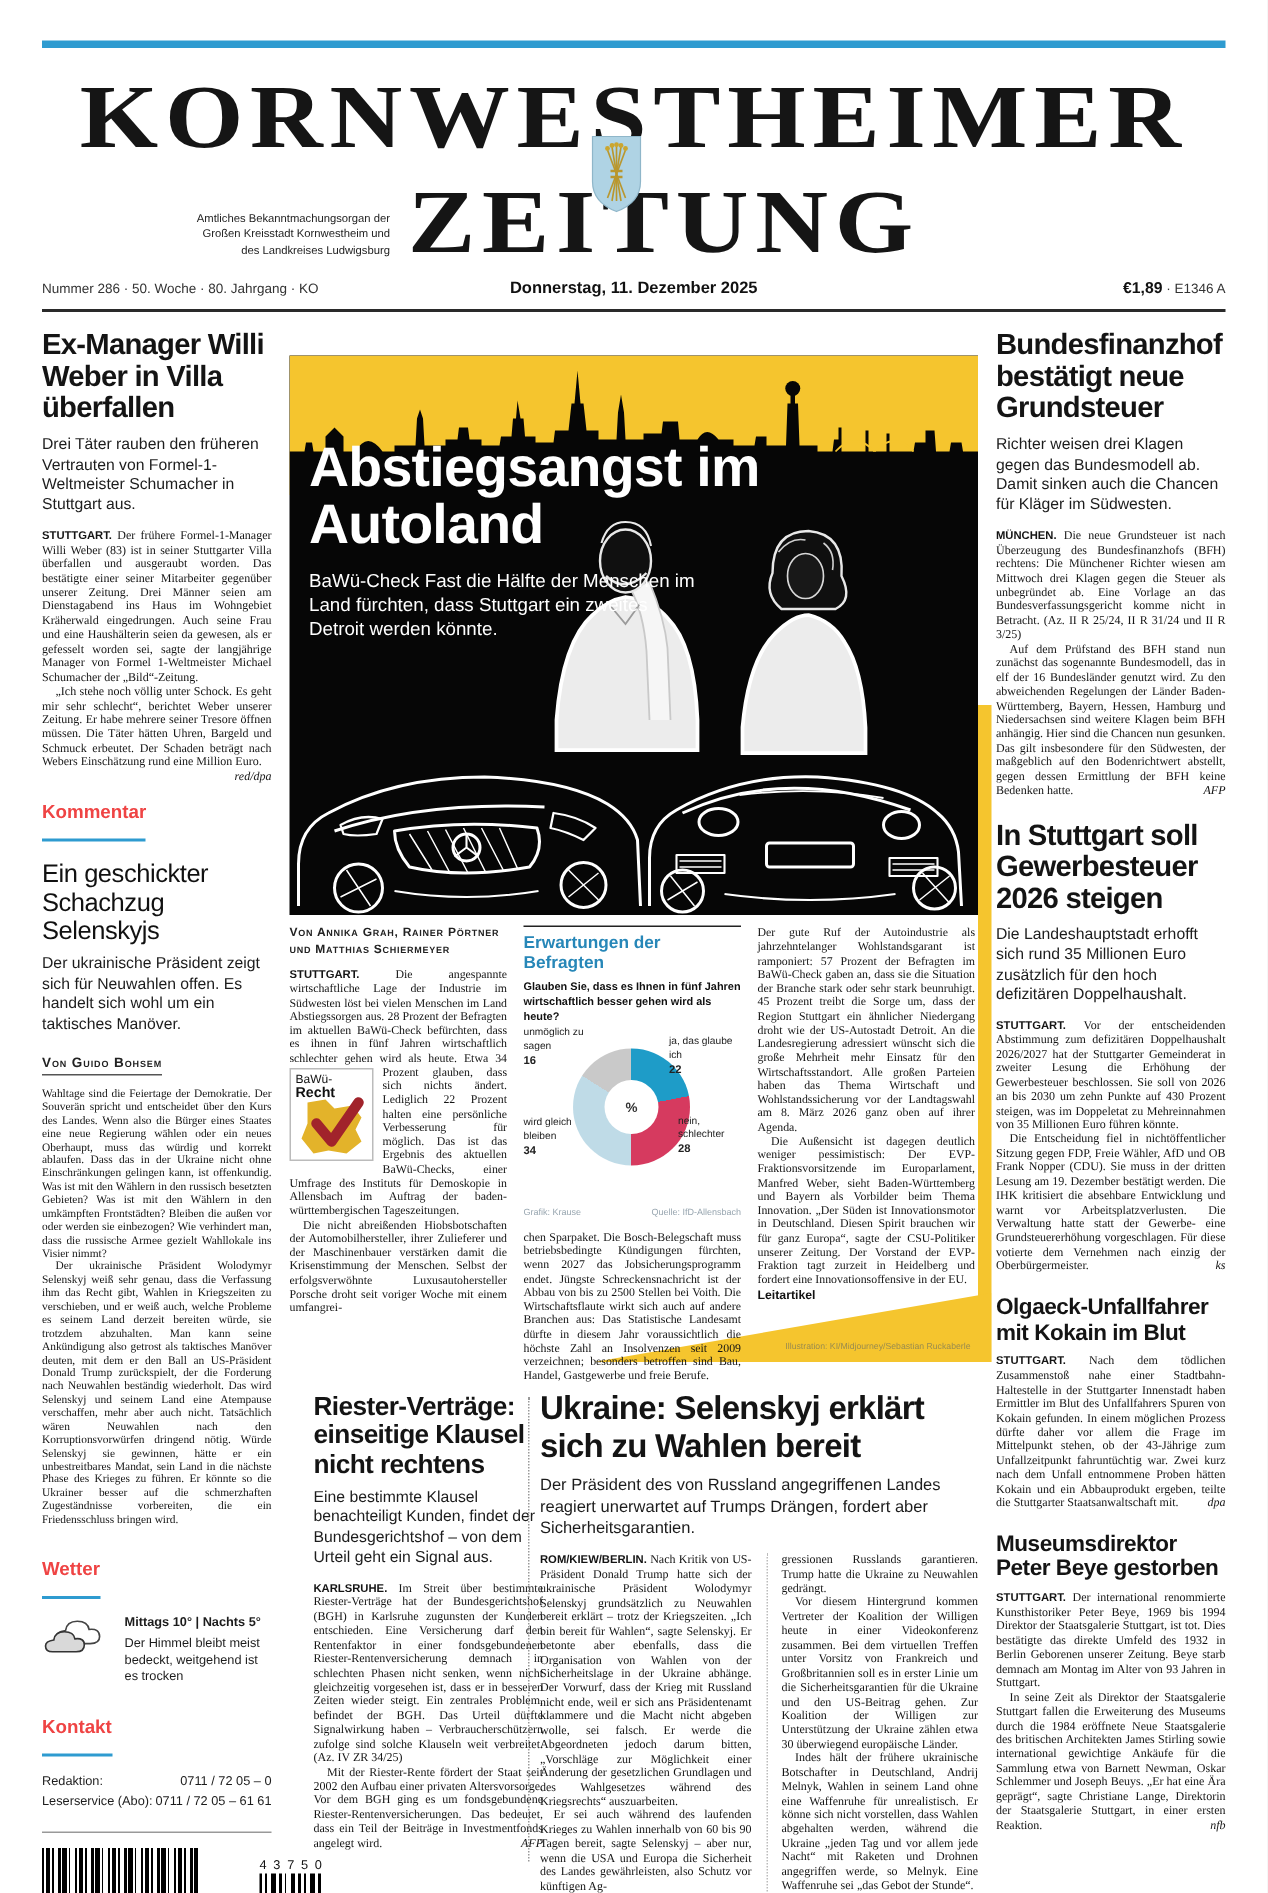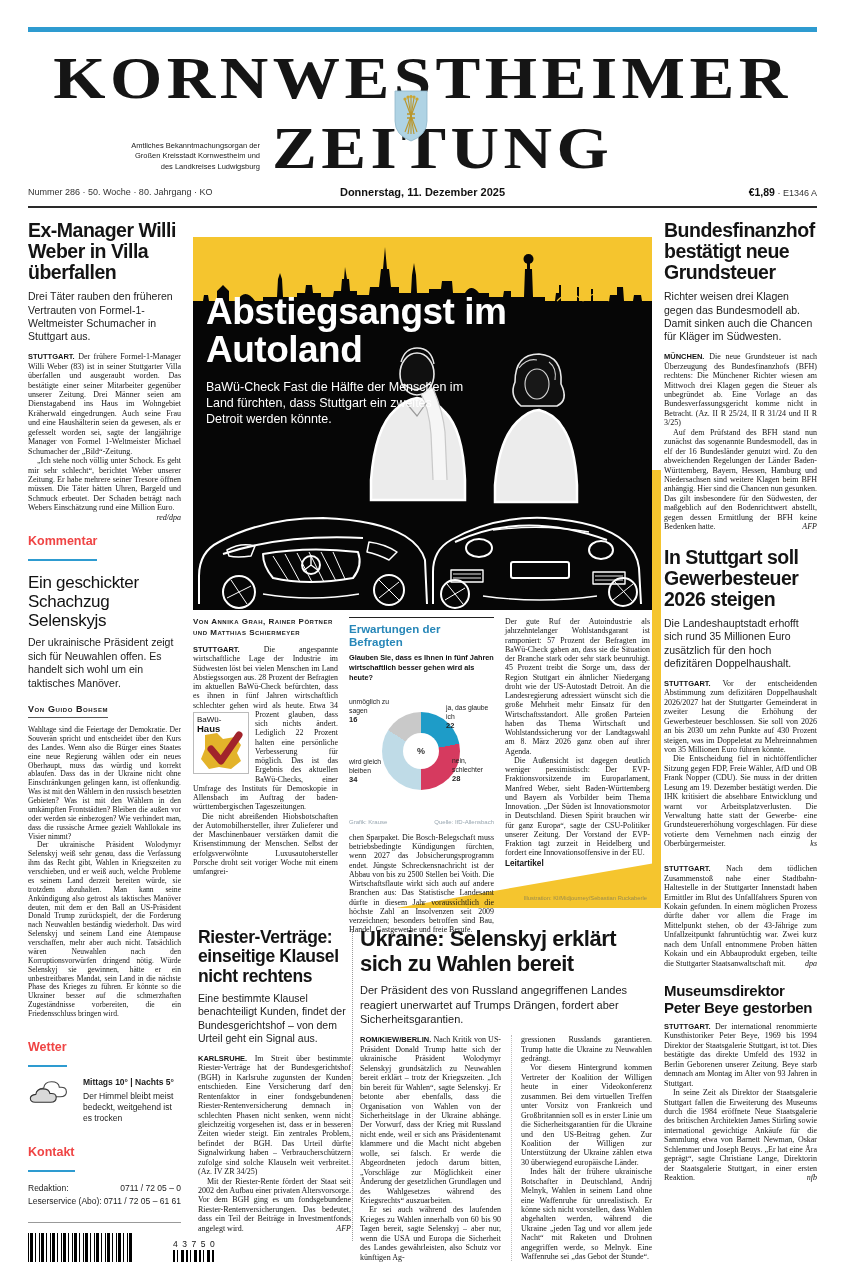--- a/index.html
+++ b/index.html
@@ -85,38 +85,38 @@
     letter-spacing:0.5px; color:#222; margin-bottom:6px; }
 
   .bwlogo { float:left; width:56px; height:62px; border:1px solid #bbb; background:#fff;
     margin:2px 6px 1px 0; padding:2px 3px; position:relative; }
   .bwlogo .l1 { font:400 8px/1.05 "Liberation Sans", sans-serif; color:#111; }
   .bwlogo .l2 { font:700 9.5px/1.05 "Liberation Sans", sans-serif; color:#111; }
   .bwlogo svg { position:absolute; left:3px; bottom:2px; width:48px; height:40px; }
 
   .infobox { border-top:1px solid #222; padding-top:3px; margin-bottom:8px; }
   .infobox-title { font:700 11.5px/1.1 "Liberation Sans", sans-serif; color:#2787B8; margin:2px 0 5px; }
-  .infobox-q { font:700 7.3px/1.35 "Liberation Sans", sans-serif; color:#111; margin-bottom:15px; }
+  .infobox-q { font:700 7.3px/1.35 "Liberation Sans", sans-serif; color:#111; margin-bottom:2px; }
   .chart-wrap { position:relative; height:118px; }
   .donut { position:absolute; left:33px; top:14px; width:78px; height:78px; border-radius:50%;
     background:conic-gradient(#1E9CC8 0% 22%, #D63A5F 22% 50%, #BFDBE7 50% 84%, #C9C9C9 84% 100%); }
   .donut::after { content:""; position:absolute; inset:21px; background:#fff; border-radius:50%; }
   .donut-center { position:absolute; left:33px; top:14px; width:78px; height:78px; display:flex;
     align-items:center; justify-content:center; font:700 9px "Liberation Sans", sans-serif; color:#333; }
   .cl { position:absolute; font:400 6.8px/1.3 "Liberation Sans", sans-serif; color:#222; }
   .cl b { display:block; font-size:7.5px; }
   .cl-tl { left:0; top:0; width:56px; }
   .cl-tr { right:0; top:6px; width:48px; }
   .cl-r  { right:0; top:59px; width:42px; }
   .cl-l  { left:0; top:60px; width:36px; }
   .infobox-credits { display:flex; justify-content:space-between; font:400 6px "Liberation Sans", sans-serif; color:#98A6B0; margin-top:3px; }
   .leitartikel { font:700 8.2px/1.3 "Liberation Sans", sans-serif; color:#111; margin-top:1px; }
 
   
-  .riester { position:absolute; left:5px; top:688px; width:153px; z-index:1; }
+  .riester { position:absolute; left:16px; top:688px; width:153px; z-index:1; }
   .riester .head-md { font-size:17.5px; }
   .vdiv { position:absolute; left:159px; top:694px; height:310px; border-left:1px dotted #999; z-index:1; }
   .ukraine { position:absolute; left:167px; top:688px; width:292px; z-index:1; }
   .ukr-head { font:700 22px/1.12 "Liberation Sans", sans-serif; letter-spacing:-0.5px; color:#141414; margin:2px 0 7px; }
   .ukr-sub { font:400 11px/1.3 "Liberation Sans", sans-serif; color:#1c1c1c; margin-bottom:9px; }
   .ukr-cols { display:flex; gap:10px; }
   .ukr-col { width:141px; }
   .ukr-col + .ukr-col { border-left:1px dotted #bbb; padding-left:9px; }
   .komm-ref { font:700 8px/1.4 "Liberation Sans", sans-serif; }
 </style>
@@ -293,21 +293,21 @@
 
     <div class="feature-cols">
       <div class="fcol">
         <div class="feature-byline">Von Annika Grah, Rainer Pörtner und Matthias Schiermeyer</div>
         <div class="body-txt">
           <p class="para">
             <b class="dateline">STUTTGART.</b>
             <span>Die angespannte wirtschaftliche Lage der Industrie im Südwesten löst bei vielen Menschen im Land Abstiegssorgen aus. 28 Prozent der Befragten im aktuellen BaWü-Check befürchten, dass es ihnen in fünf Jahren wirtschaftlich schlechter gehen wird als heute. Etwa 34 Prozent glauben, dass</span>
             <span class="bwlogo">
               <span class="l1">BaWü-</span><br>
-              <span class="l2">Haus</span>
+              <span class="l2">Recht</span>
               <svg viewBox="0 0 48 40">
                 <path d="M8,4 L20,2 L26,8 L38,6 L44,14 L40,22 L44,30 L34,38 L22,36 L12,38 L4,28 L8,18 Z" fill="#E3B32A"></path>
                 <path d="M14,18 L24,30 L42,4" stroke="#A1232B" stroke-width="7" fill="none" stroke-linecap="round" stroke-linejoin="round"></path>
               </svg>
             </span>
             <span>sich nichts ändert. Lediglich 22 Prozent halten eine persönliche Verbesserung für möglich. Das ist das Ergebnis des aktuellen BaWü-Checks, einer Umfrage des Instituts für Demoskopie in Allensbach im Auftrag der baden-württembergischen Tageszeitungen.</span>
           </p>
           <p class="para">Die nicht abreißenden Hiobsbotschaften der Automobilhersteller, ihrer Zulieferer und der Maschinenbauer verstärken damit die Krisenstimmung der Menschen. Selbst der erfolgsverwöhnte Luxusautohersteller Porsche droht seit voriger Woche mit einem umfangrei-</p>
         </div>
       </div>
@@ -389,20 +389,21 @@
     <div class="rc-art">
       <h2 class="head-lg">In Stuttgart soll Gewerbesteuer 2026 steigen</h2>
       <p class="subtitle">Die Landeshauptstadt erhofft sich rund 35 Millionen Euro zusätzlich für den hoch defizitären Doppelhaushalt.</p>
       <div class="body-txt">
 
       <p class="para"><b class="dateline">STUTTGART.</b> <span>Vor der entscheidenden Abstimmung zum defizitären Doppelhaushalt 2026/2027 hat der Stuttgarter Gemeinderat in zweiter Lesung die Erhöhung der Gewerbesteuer beschlossen. Sie soll von 2026 an bis 2030 um zehn Punkte auf 430 Prozent steigen, was im Doppeletat zu Mehreinnahmen von 35 Millionen Euro führen könnte.</span></p>
           <p class="para"> <span>Die Entscheidung fiel in nichtöffentlicher Sitzung gegen FDP, Freie Wähler, AfD und OB Frank Nopper (CDU). Sie muss in der dritten Lesung am 19. Dezember bestätigt werden. Die IHK kritisiert die absehbare Entwicklung und warnt vor Arbeitsplatzverlusten. Die Verwaltung hatte statt der Gewerbe- eine Grundsteuererhöhung vorgeschlagen. Für diese votierte dem Vernehmen nach einzig der Oberbürgermeister.</span><i class="sign">ks</i></p>
         </div>
     </div>
     <div class="rc-art">
+      <h2 class="head-sm">Olgaeck-Unfallfahrer mit Kokain im Blut</h2>
       <div class="body-txt">
 
       <p class="para"><b class="dateline">STUTTGART.</b> <span>Nach dem tödlichen Zusammenstoß nahe einer Stadtbahn-Haltestelle in der Stuttgarter Innenstadt haben Ermittler im Blut des Unfallfahrers Spuren von Kokain gefunden. In einem möglichen Prozess dürfte daher vor allem die Frage im Mittelpunkt stehen, ob der 43-Jährige zum Unfallzeitpunkt fahruntüchtig war. Zwei kurz nach dem Unfall entnommene Proben hätten Kokain und ein Abbauprodukt ergeben, teilte die Stuttgarter Staatsanwaltschaft mit.</span><i class="sign">dpa</i></p>
         </div>
     </div>
     <div class="rc-art">
       <h2 class="head-sm">Museumsdirektor Peter Beye gestorben</h2>
       <div class="body-txt">
 
       <p class="para"><b class="dateline">STUTTGART.</b> <span>Der international renommierte Kunsthistoriker Peter Beye, 1969 bis 1994 Direktor der Staatsgalerie Stuttgart, ist tot. Dies bestätigte das direkte Umfeld des 1932 in Berlin Geborenen unserer Zeitung. Beye starb demnach am Montag im Alter von 93 Jahren in Stuttgart.</span></p>

